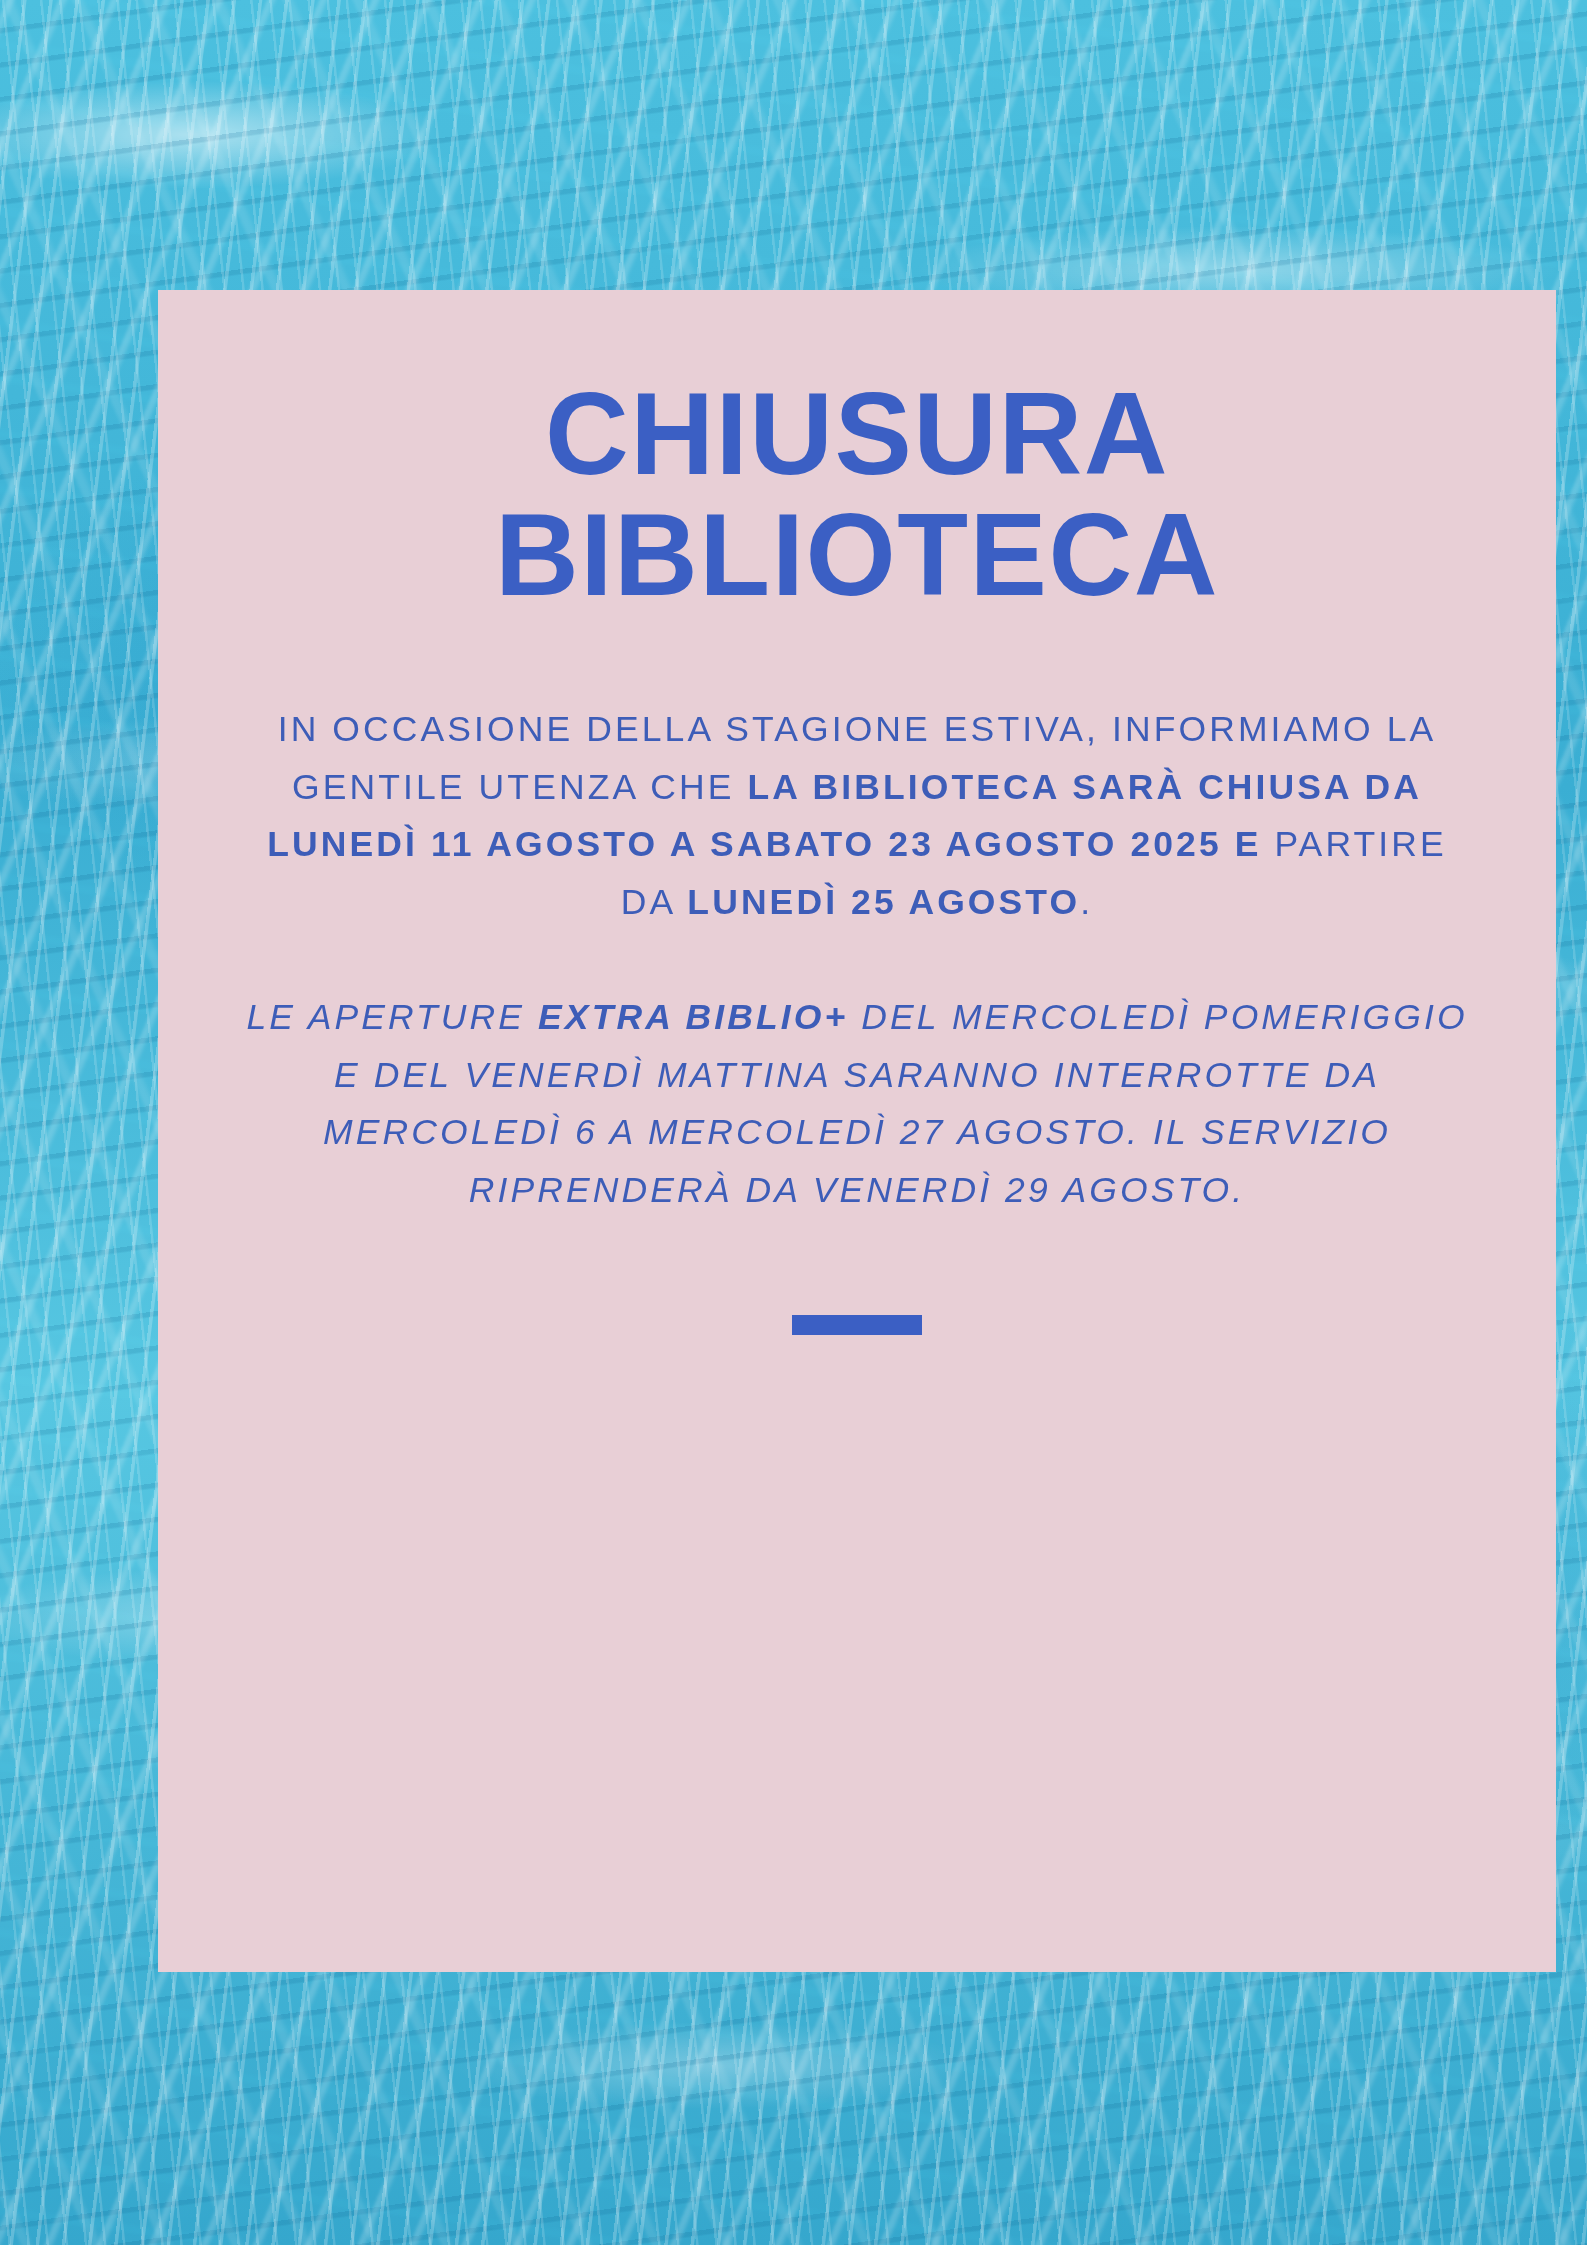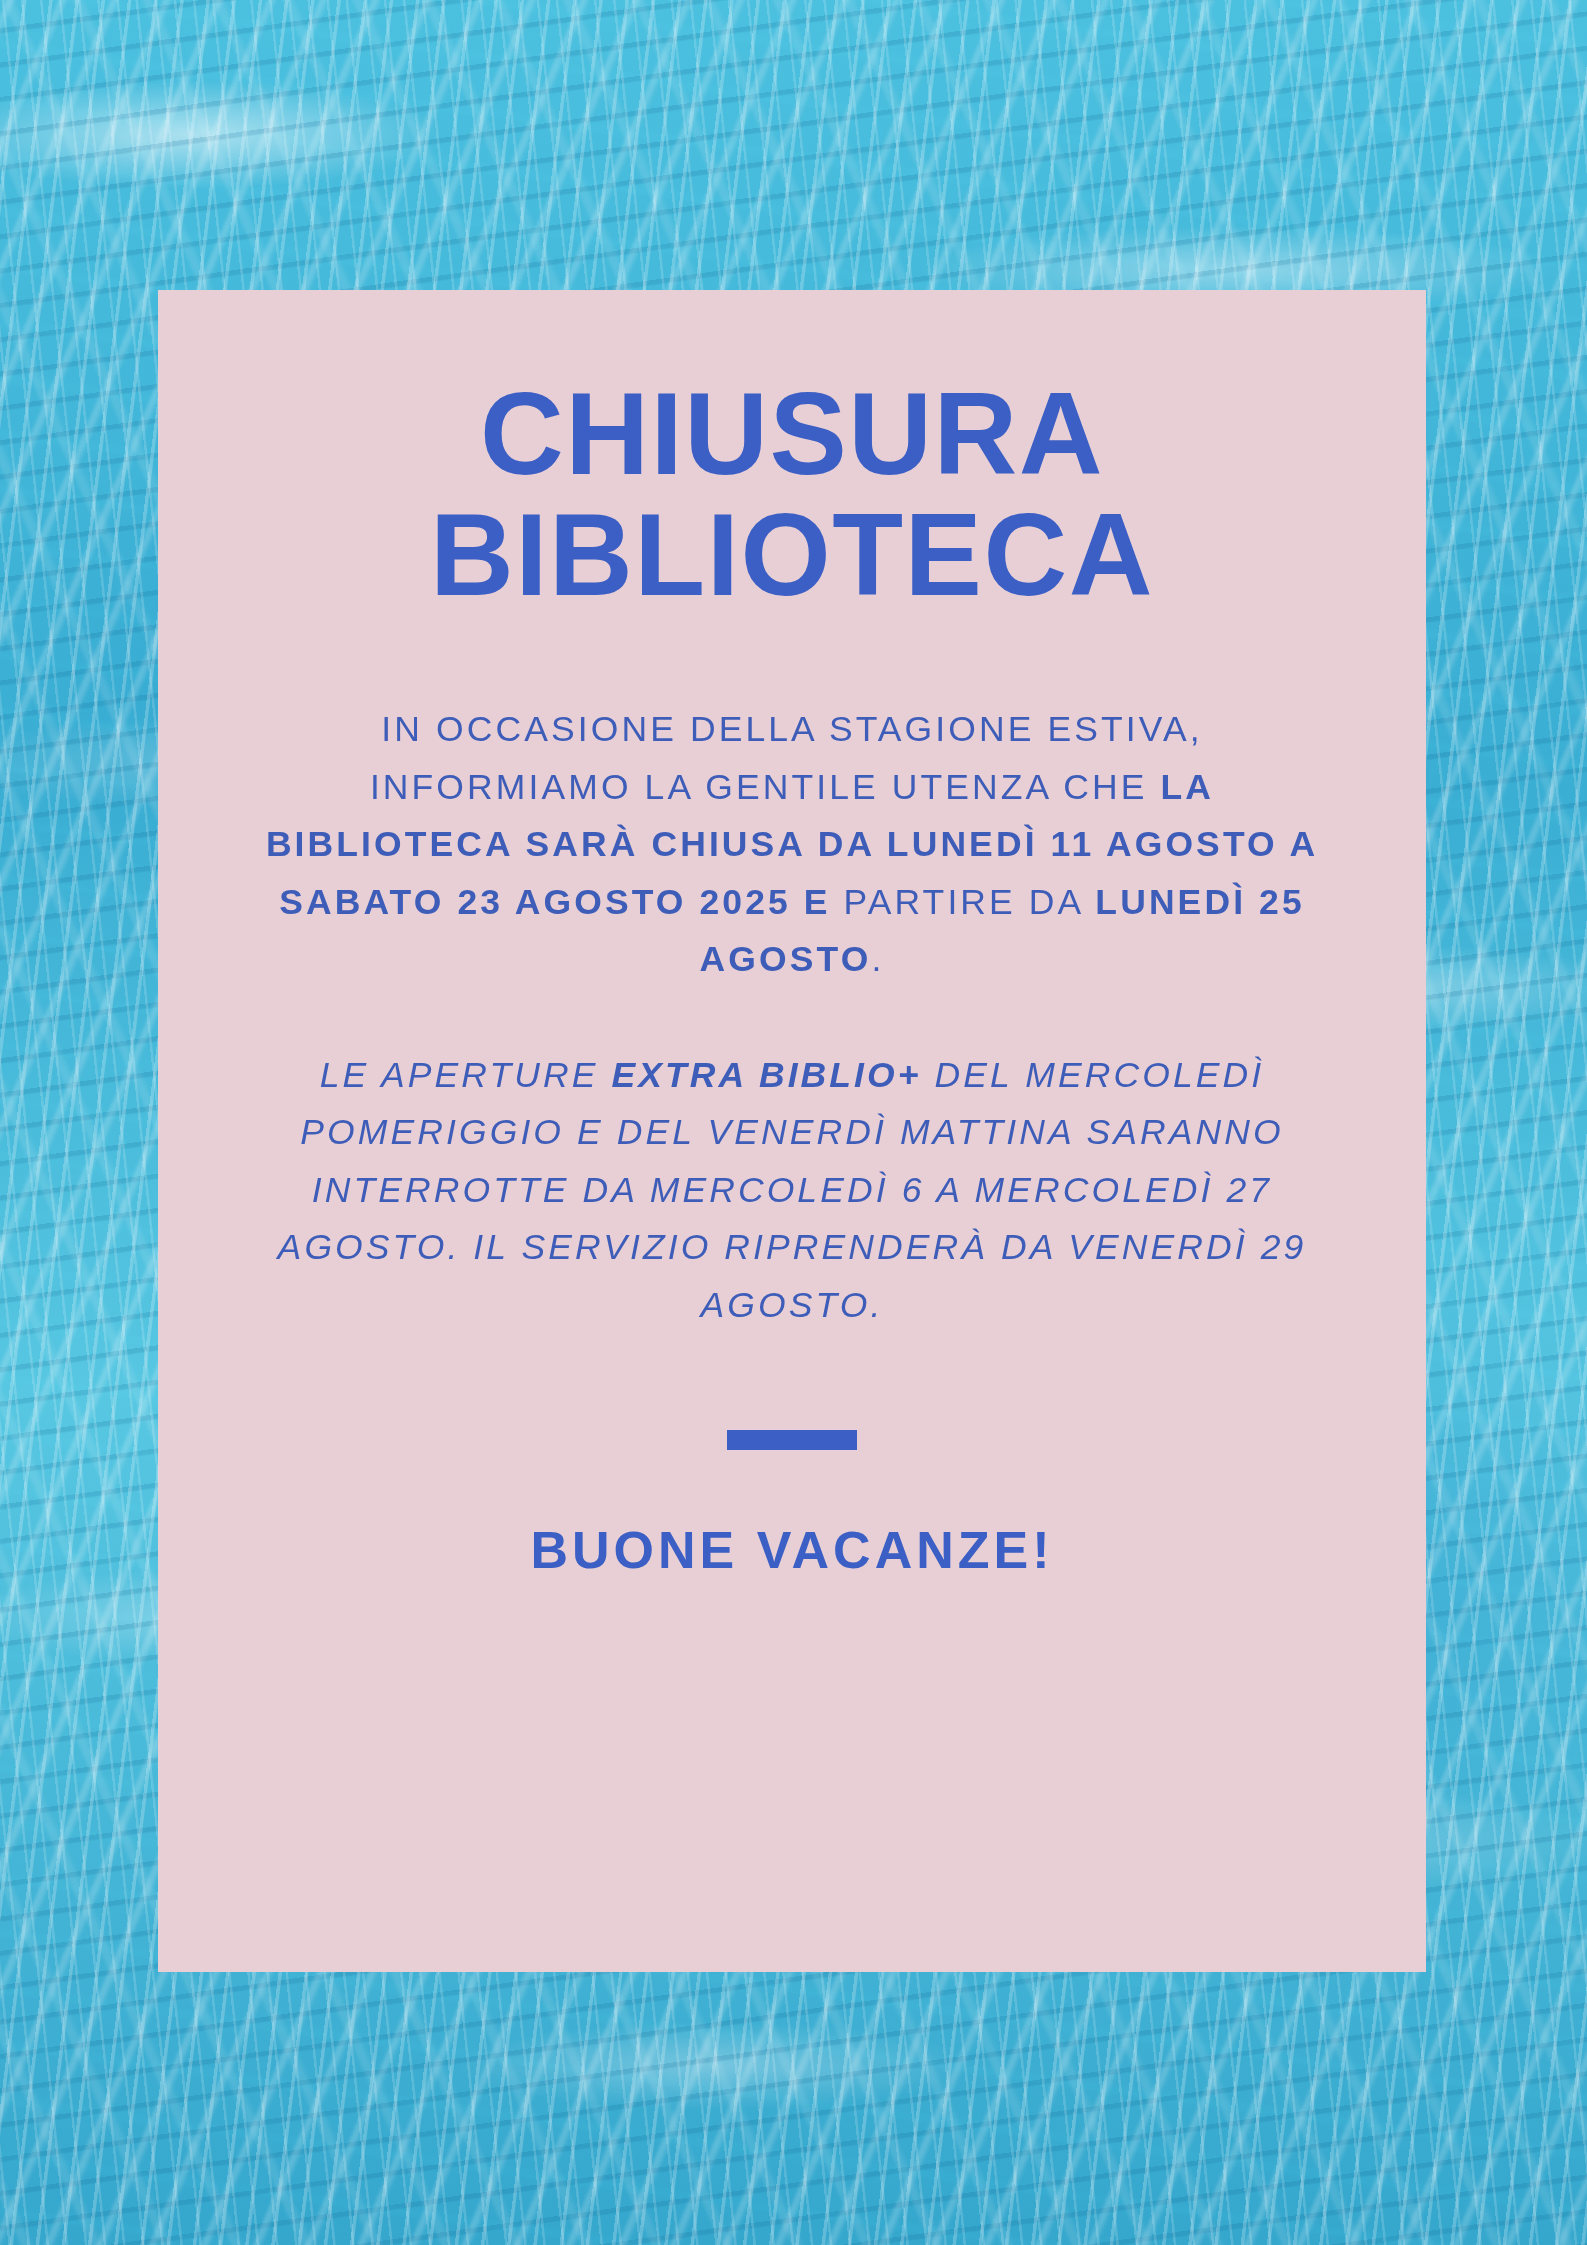--- a/index.html
+++ b/index.html
@@ -96,21 +96,21 @@
       );
     filter: blur(1.4px);
     mix-blend-mode: screen;
   }
 
   
   .card {
     position: absolute;
     left: 158px;
     top: 290px;
-    width: 1268px;
+    width: 1398px;
     height: 1682px;
     background: #e8cfd6;
     box-sizing: border-box;
     padding: 60px 74px 0 74px;
     text-align: center;
   }
 
   .title {
     color: #3b5fc4;
     font-weight: 800;
@@ -174,16 +174,15 @@
       <span class="line">CHIUSURA</span>
       <span class="line">BIBLIOTECA</span>
     </h1>
 
     <p class="body-block para1"><span>IN OCCASIONE DELLA STAGIONE ESTIVA, INFORMIAMO LA GENTILE UTENZA CHE </span><b>LA BIBLIOTECA SARÀ CHIUSA DA LUNEDÌ 11 AGOSTO A SABATO 23 AGOSTO 2025 E</b><span> PARTIRE DA </span><b>LUNEDÌ 25 AGOSTO</b><span>.</span></p>
 
     <p class="body-block para2"><span>LE APERTURE </span><b>EXTRA BIBLIO+</b><span> DEL MERCOLEDÌ POMERIGGIO E DEL VENERDÌ MATTINA SARANNO INTERROTTE DA MERCOLEDÌ 6 A MERCOLEDÌ 27 AGOSTO. IL SERVIZIO RIPRENDERÀ DA VENERDÌ 29 AGOSTO.</span></p>
 
     <div class="divider"></div>
 
-    <div class="closing">BUONE VACANZE!</div>
 
   </div>
 </div>
 
 </body></html>

